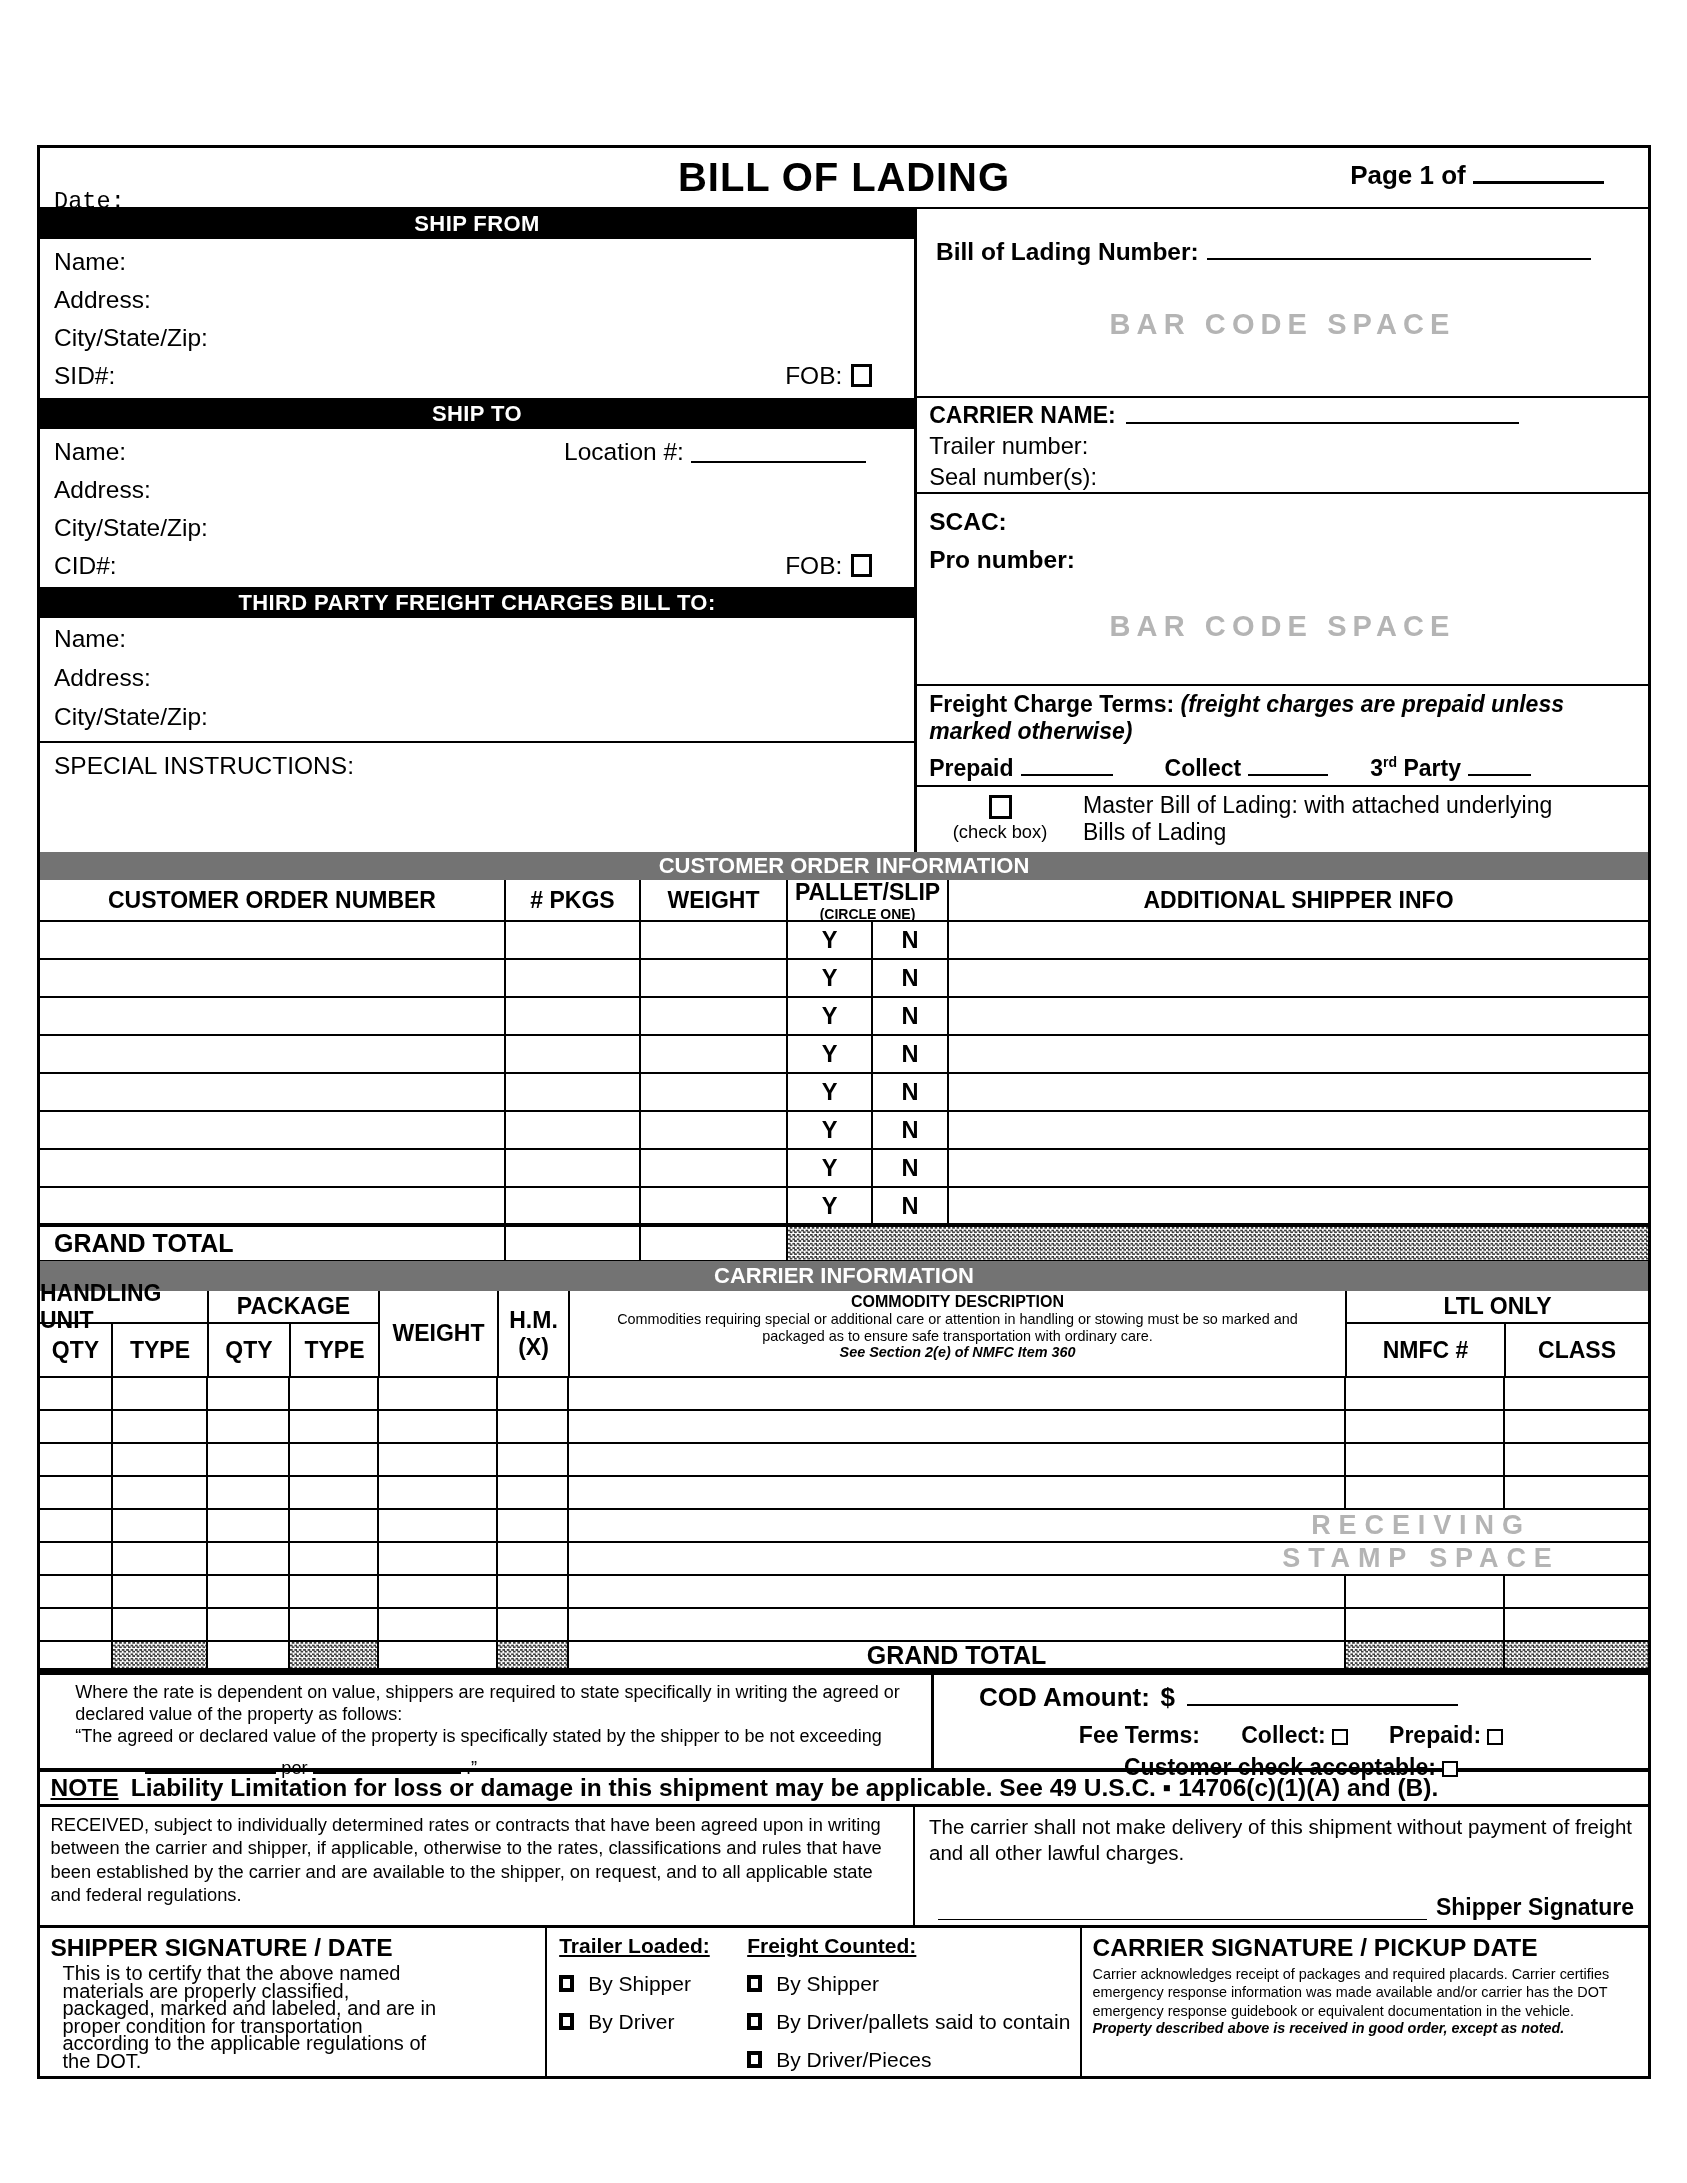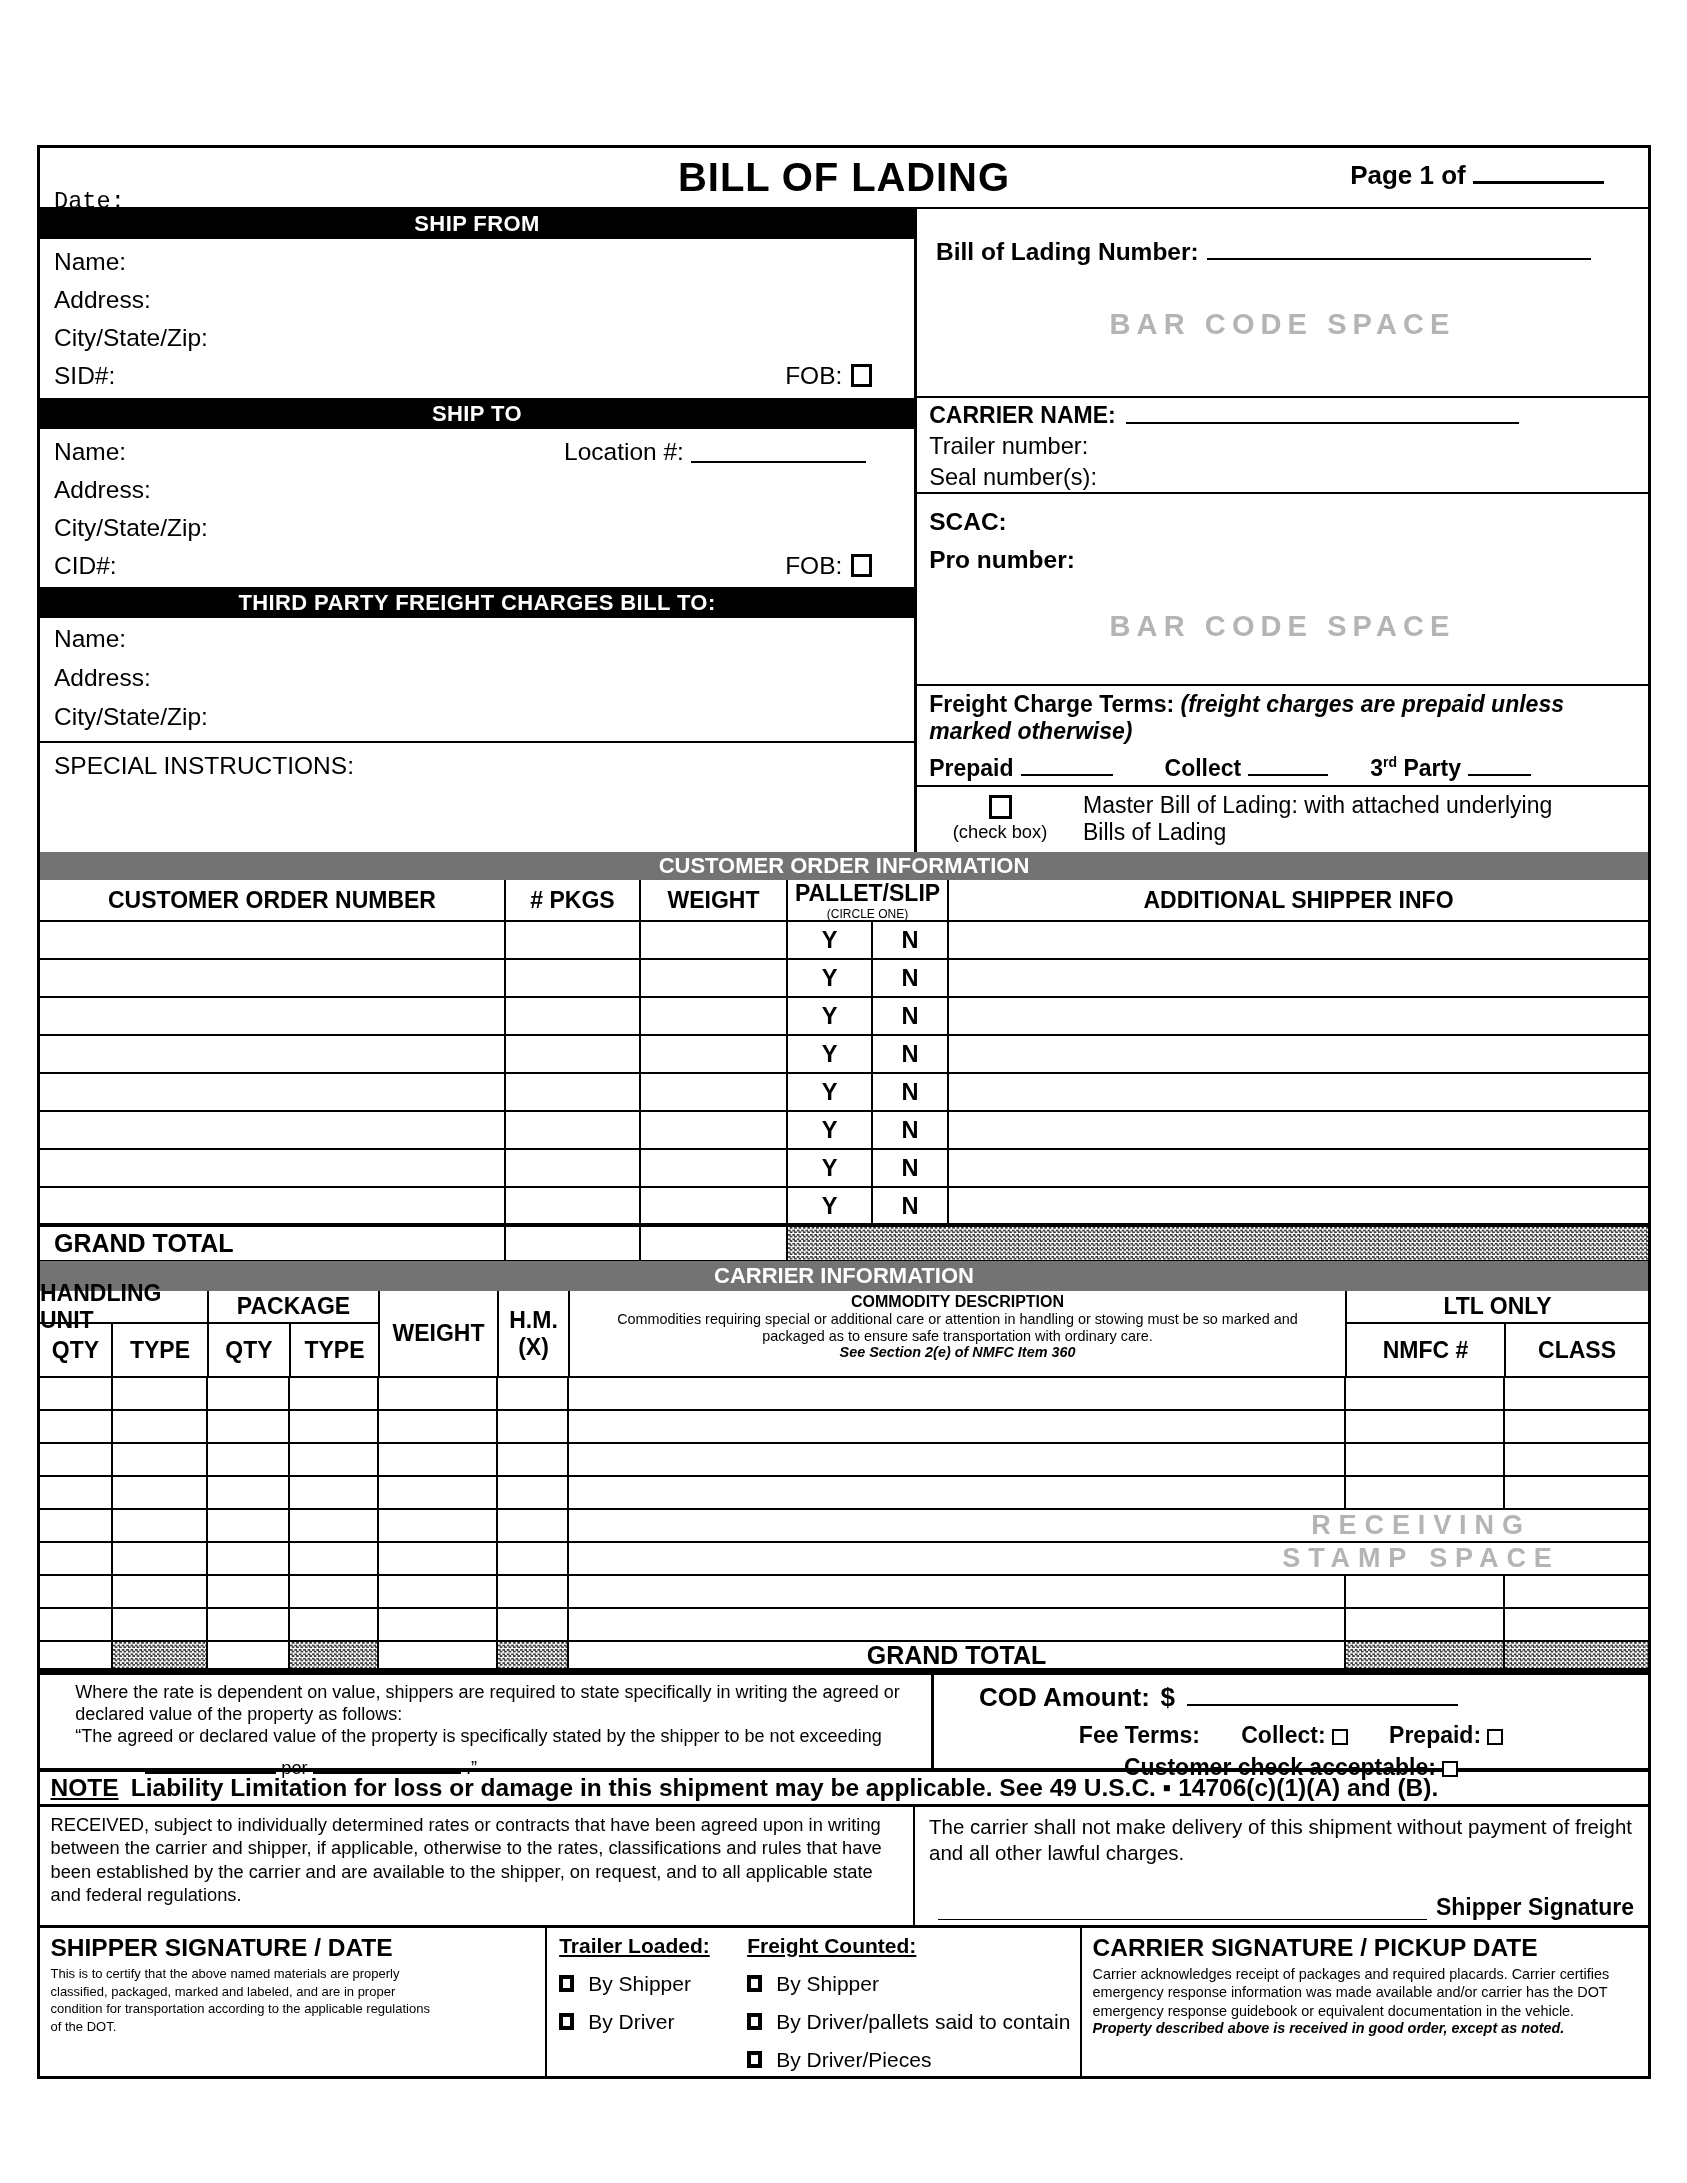--- a/index.html
+++ b/index.html
@@ -64,21 +64,21 @@
   .masterrow { height:64px; display:flex; align-items:center; }
   .master-cbcol { width:166px; display:flex; flex-direction:column; align-items:center; }
   .master-cbcol .note { font-size:18.3px; margin-top:1.7px; }
   .master-cb { width:23px; height:24.5px; border:3.5px solid #000; }
   .master-text { font-size:23px; line-height:27px; }
 
   
   .tbar { height:28px; background:#737373; color:#fff; display:flex; align-items:center; justify-content:center; font-weight:bold; font-size:22px; }
   .cust-hdr { height:42px; display:flex; border-bottom:2.6px solid #000; }
   .hcell { border-right:2.6px solid #000; display:flex; flex-direction:column; align-items:center; justify-content:center; font-weight:bold; font-size:23px; text-align:center; }
-  .hsub { font-weight:normal; font-size:12px; }
+  .hsub { font-weight:bold; font-size:14px; }
   .crow { height:38px; display:flex; border-bottom:2.6px solid #000; }
   .c { border-right:2.6px solid #000; }
   .c.last, .hcell.last { border-right:none; }
   .c-order { width:466px; }
   .c-pkgs { width:135px; }
   .c-weight { width:147px; }
   .c-y { width:85px; }
   .c-n { width:76px; }
   .c-addl { flex:1; }
   .yn { display:flex; align-items:center; justify-content:center; font-weight:bold; font-size:23.6px; }
@@ -130,21 +130,21 @@
   .sig-line { display:flex; align-items:flex-end; margin-top:auto; margin-bottom:5.2px; }
   .sig-line .bl { flex:1; height:8.7px; border-bottom-width:1.7px; }
   .sig-line span { font-weight:bold; font-size:23px; margin-left:8.7px; white-space:nowrap; }
 
   .sigrow { display:flex; height:148px; }
   .sigbox { border-right:2.6px solid #000; padding:5.2px 10.5px; }
   .sig-shipper { width:507px; }
   .sig-mid { width:535px; display:flex; padding:5.2px 0 5.2px 12.2px; }
   .sig-carrier { flex:1; border-right:none; }
   .sig-title { font-weight:bold; font-size:24.5px; }
-  .sig-note { font-size:13px; line-height:17.5px; margin-top:3.5px; padding-right:96px; }
+  .sig-note { font-size:20px; line-height:17.5px; margin-top:3.5px; padding-right:96px;margin-left:12px; }
   .sig-note-c { font-size:14.4px; line-height:18.3px; margin-top:3.5px; }
   .sig-note-c2 { font-size:14.4px; font-weight:bold; font-style:italic; }
   .subcol-title { font-weight:bold; font-size:21px; text-decoration:underline; }
   .opt { display:flex; align-items:center; gap:14px; margin-top:14px; font-size:21px; }
   .trailer-col { width:188px; }
   .freight-col { flex:1; }
 </style>
 </head>
 <body>
 

